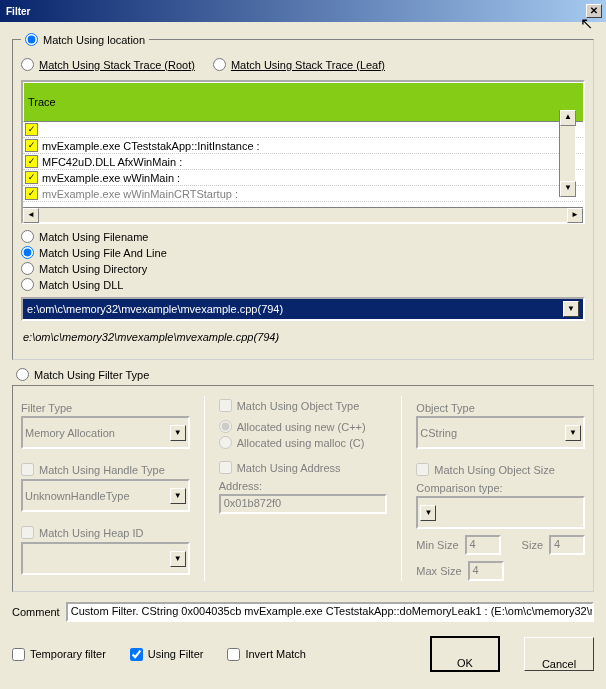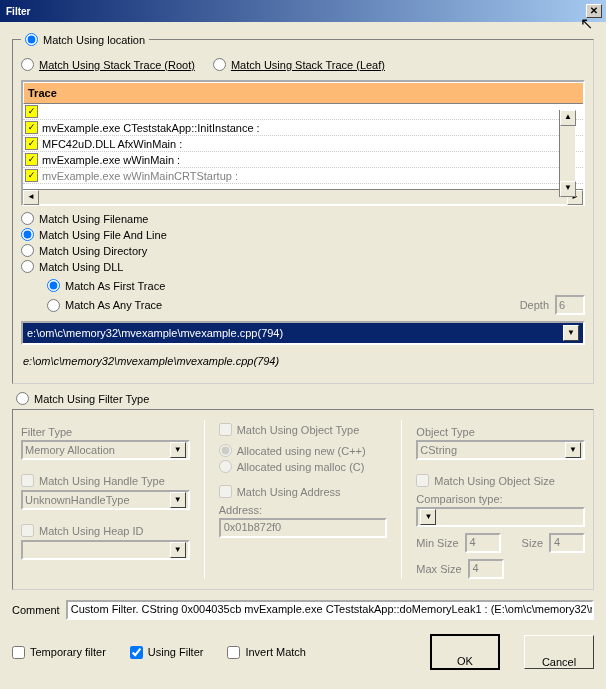--- a/index.html
+++ b/index.html
@@ -8,21 +8,21 @@
 .titlebar .title { flex: 1; font-size: 10px; }
 .titlebar .close { width: 16px; height: 14px; background: #d4d0c8; border: 1px solid #fff; border-right-color: #404040; border-bottom-color: #404040; color: #000; text-align: center; line-height: 11px; font-family: Arial; font-size: 10px; font-weight: bold; }
 .cursor { position: absolute; top: 14px; left: 580px; font-size: 16px; color: #000; pointer-events: none; z-index: 100; }
 .content { padding: 8px 12px; }
 fieldset { border: 1px solid #d0d0d0; border-top-color: #808080; border-left-color: #808080; border-radius: 0; margin: 0 0 8px 0; padding: 6px 8px 10px 8px; position: relative; }
 fieldset > legend { padding: 0 4px; background: #ece9d8; }
 .radio, .check { display: flex; align-items: center; margin: 3px 0; }
 .radio input, .check input { margin: 0 5px 0 0; }
 .radio-row { display: flex; gap: 18px; text-decoration: underline; }
 .trace-box { border: 2px inset #fff; background: #fff; margin-top: 6px; }
-.trace-head { background: #fdba74; border-bottom: 1px solid #808080; padding: 4px 4px; font-weight: bold; border-top: 1px solid #fff; border-left: 1px solid #fff; }
+.trace-head { background: #84cc16; border-bottom: 1px solid #808080; padding: 13px 4px; font-weight: normal; border-top: 1px solid #fff; border-left: 1px solid #fff; }
 .trace-body { height: 85px; overflow: hidden; }
 .trace-row { display: flex; align-items: center; padding: 1px 2px; border-bottom: 1px dotted #ccc; }
 .trace-check { width: 13px; height: 13px; border: 1px solid #808080; background: #ffff00; margin-right: 4px; display: inline-flex; align-items: center; justify-content: center; font-size: 9px; line-height: 9px; color: #000; flex-shrink: 0; }
 .trace-text { white-space: nowrap; overflow: hidden; }
 .trace-scroll { height: 15px; background: #ece9d8; border-top: 1px solid #808080; display: flex; }
 .scroll-btn { width: 16px; height: 15px; background: #ece9d8; border: 1px solid #fff; border-right-color: #808080; border-bottom-color: #808080; text-align: center; font-size: 8px; line-height: 12px; }
 .scroll-track { flex: 1; background: #ece9d8; }
 .vscroll { position: absolute; right: 8px; top: 28px; width: 16px; height: 87px; background: #ece9d8; border-left: 1px solid #808080; display: flex; flex-direction: column; }
 .vscroll .scroll-btn { width: 16px; height: 16px; }
 .vscroll .scroll-track { flex: 1; }
@@ -32,21 +32,21 @@
 .depth input { width: 30px; border: 2px inset #fff; background: #ece9d8; font-size: 11px; padding: 1px 2px; color: #808080; }
 .dropdown { width: 100%; border: 2px inset #fff; background: #08246b; color: #fff; padding: 2px 4px; display: flex; align-items: center; margin-top: 6px; }
 .dropdown .dd-text { flex: 1; }
 .dropdown .dd-arrow { width: 16px; height: 16px; background: #ece9d8; border: 1px solid #fff; border-right-color: #404040; border-bottom-color: #404040; color: #000; text-align: center; font-size: 8px; line-height: 14px; }
 .path-readout { margin: 10px 2px 6px 2px; font-style: italic; }
 .lower { display: flex; gap: 14px; margin-top: 4px; border: 1px solid #d0d0d0; border-top-color: #808080; border-left-color: #808080; padding: 10px 8px; }
 .col { flex: 1; }
 .vsep { width: 1px; background: #808080; border-right: 1px solid #fff; }
 .disabled { color: #808080; }
 .label { display: block; margin: 6px 0 2px 0; }
-.select { border: 2px inset #fff; background: #fff; display: flex; align-items: center; padding: 1px 2px; height: 20px; }
+.select { border: 2px inset #fff; background: #fff; display: flex; align-items: center; padding: 1px 2px; height: 33px; }
 .select.disabled-bg { background: #ece9d8; }
 .select .sel-text { flex: 1; color: #808080; }
 .select .sel-arrow { width: 16px; height: 16px; background: #ece9d8; border: 1px solid #fff; border-right-color: #404040; border-bottom-color: #404040; text-align: center; font-size: 8px; line-height: 14px; color: #000; }
 .textin { border: 2px inset #fff; background: #fff; height: 20px; padding: 1px 3px; color: #808080; }
 .textin.disabled-bg { background: #ece9d8; }
 .size-row { display: flex; align-items: center; gap: 6px; margin-top: 6px; }
 .size-row .textin { width: 36px; }
 .comment-row { display: flex; align-items: center; margin-top: 10px; gap: 6px; }
 .comment-row .textin { flex: 1; background: #fff; color: #000; overflow: hidden; white-space: nowrap; }
 .button-row { display: flex; align-items: center; margin-top: 14px; gap: 24px; }
@@ -130,36 +130,20 @@
       <label class="radio">
           <input type="radio" style="">
           <span>Match Using Directory</span>
         </label>
       <label class="radio">
           <input type="radio" style="">
           <span>Match Using DLL</span>
         </label>
     </div>
 
-    <div class="indent rel" style="margin-top:6px;">
-      <label class="radio">
-          <input type="radio" checked="" style="">
-          <span>Match As First Trace</span>
-        </label>
-      <div style="display:flex;align-items:center;">
-        <label class="radio" style="flex:1;">
-            <input type="radio" style="">
-            <span>Match As Any Trace</span>
-          </label>
-        <div class="depth" style="position:static;">
-          <span class="disabled">Depth</span>
-          <input class="textin disabled-bg" readonly="" value="6" style="">
-        </div>
-      </div>
-    </div>
 
     <div class="dropdown">
       <span class="dd-text">e:\om\c\memory32\mvexample\mvexample.cpp(794)</span>
       <div class="dd-arrow">▼</div>
     </div>
     <div class="path-readout">e:\om\c\memory32\mvexample\mvexample.cpp(794)</div>
   </fieldset>
 
   <label class="radio" style="margin:4px 0 4px 4px;">
       <input type="radio" style="">

